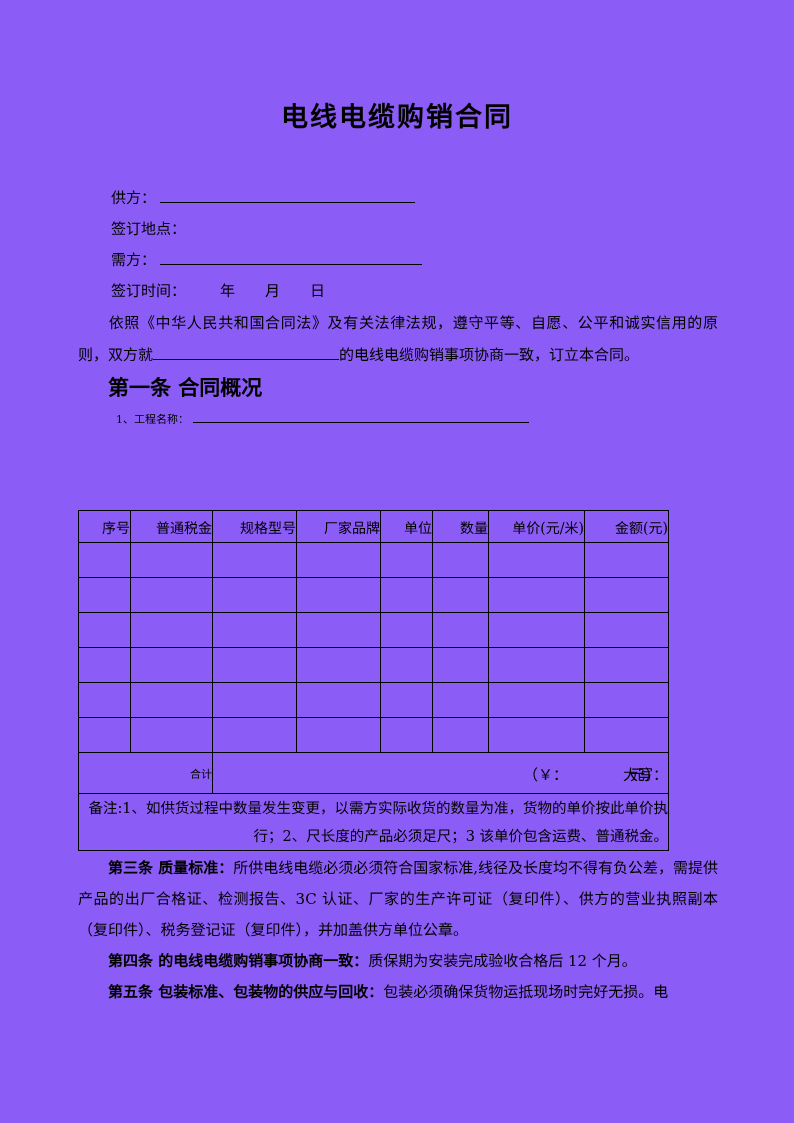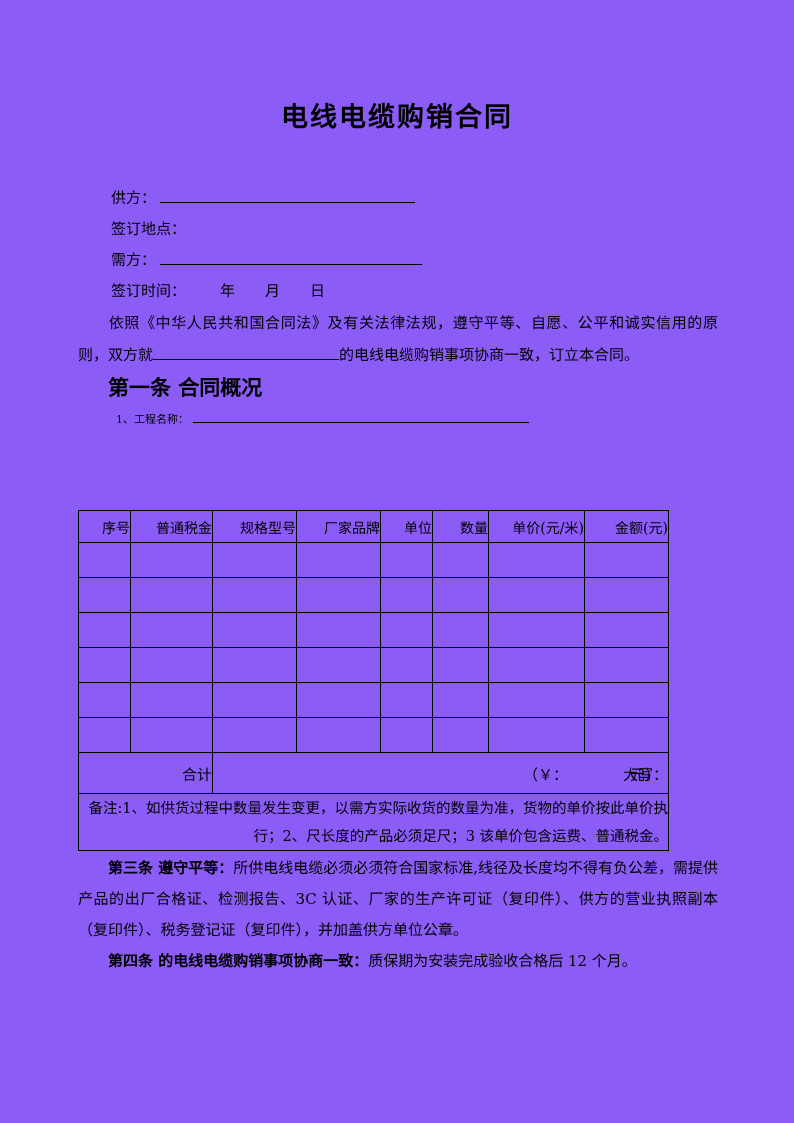--- a/index.html
+++ b/index.html
@@ -105,21 +105,21 @@
     border: 1px solid #000;
     font-weight: normal;
     text-align: right;
     vertical-align: middle;
     font-family: "DejaVu Serif", "Liberation Serif", serif;
     padding: 0;
   }
   table.goods thead th { height: 31px; font-size: 14px; }
   table.goods tbody td.datacell { height: 34px; }
 
-  td.total-label { height: 40px; font-size: 15px; }
+  td.total-label { height: 40px; font-size: 11px; }
   td.total-cap {
     text-align: left;
     padding-left: 10px;
     position: relative;
     font-size: 15px;
     height: 40px;
     margin-left: 31px;
   }
   .cap-amount {
     position: absolute;
@@ -291,23 +291,26 @@
         <tr>
           <td class="notes" colspan="8">备注:1、如供货过程中数量发生变更，以需方实际收货的数量为准，货物的单价按此单价执行；2、尺长度的产品必须足尺；3 该单价包含运费、普通税金。</td>
         </tr>
       </tbody>
     </table>
   </div>
 
   <div class="lower-area">
 
     <div class="art-para">
-      <span class="indent"></span><b>第三条 遵守平等：</b><span>所供电线电缆必须必须符合国家标准,线径及长度均不得有负公差，需提供产品的出厂合格证、检测报告、3C 认证、厂家的生产许可证（复印件）、供方的营业执照副本（复印件）、税务登记证（复印件），并加盖供方单位公章。</span>
+      <span class="indent"></span><b>第三条 质量标准：</b><span>所供电线电缆必须必须符合国家标准,线径及长度均不得有负公差，需提供产品的出厂合格证、检测报告、3C 认证、厂家的生产许可证（复印件）、供方的营业执照副本（复印件）、税务登记证（复印件），并加盖供方单位公章。</span>
     </div>
 
     <div class="art-para">
       <span class="indent"></span><b>第四条 的电线电缆购销事项协商一致：</b><span>质保期为安装完成验收合格后 12 个月。</span>
     </div>
 
+    <div class="art-para">
+      <span class="indent"></span><b>第五条 包装标准、包装物的供应与回收：</b><span>包装必须确保货物运抵现场时完好无损。电</span>
+    </div>
 
   </div>
 
 </div>
 
 </body></html>

